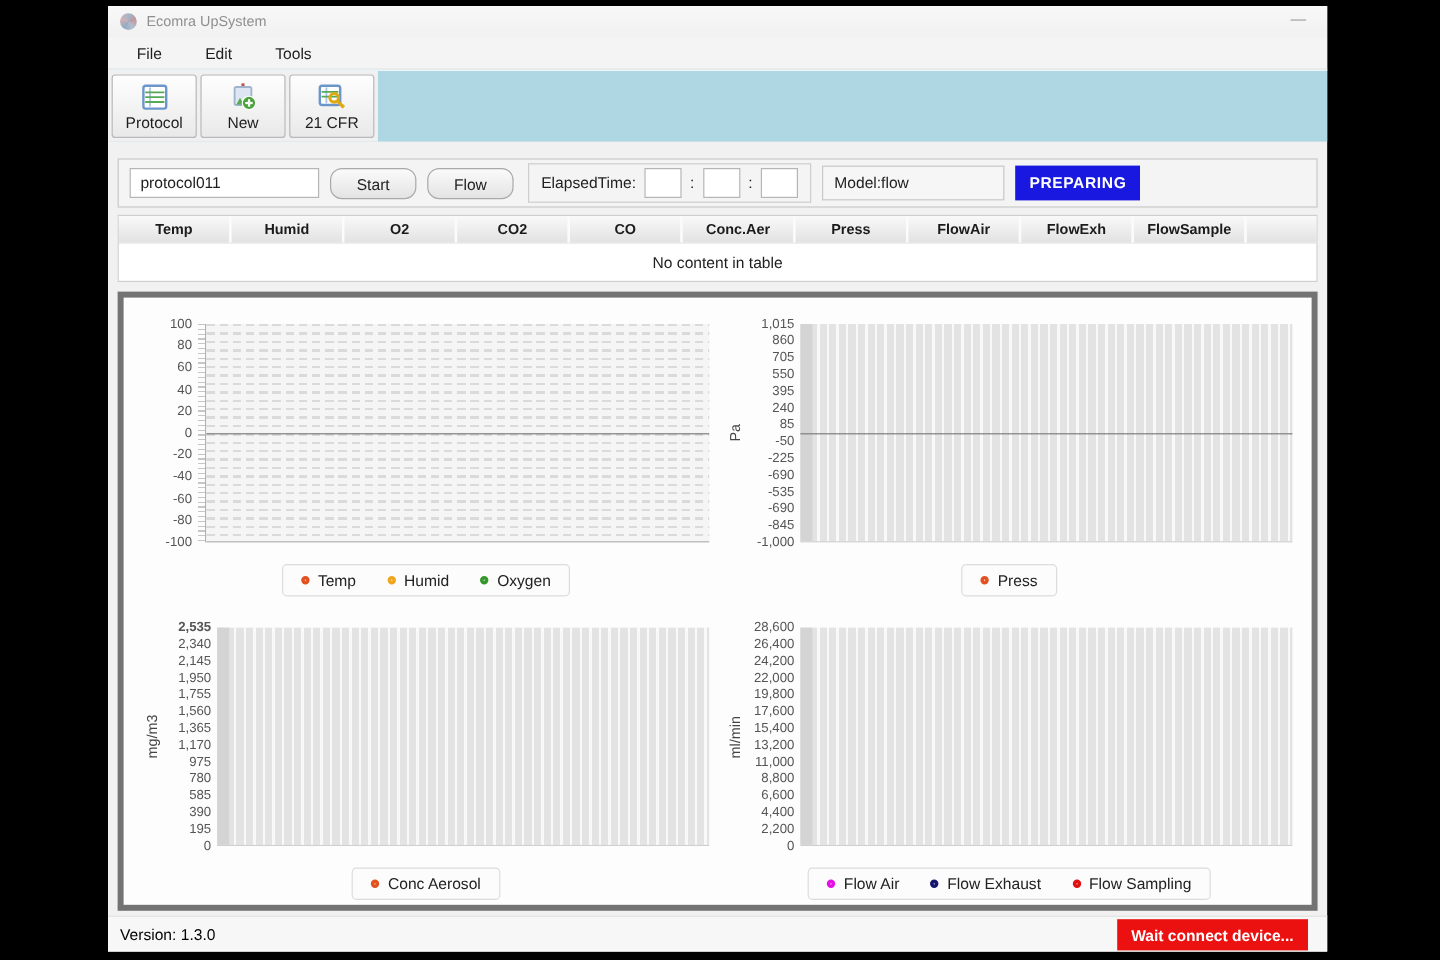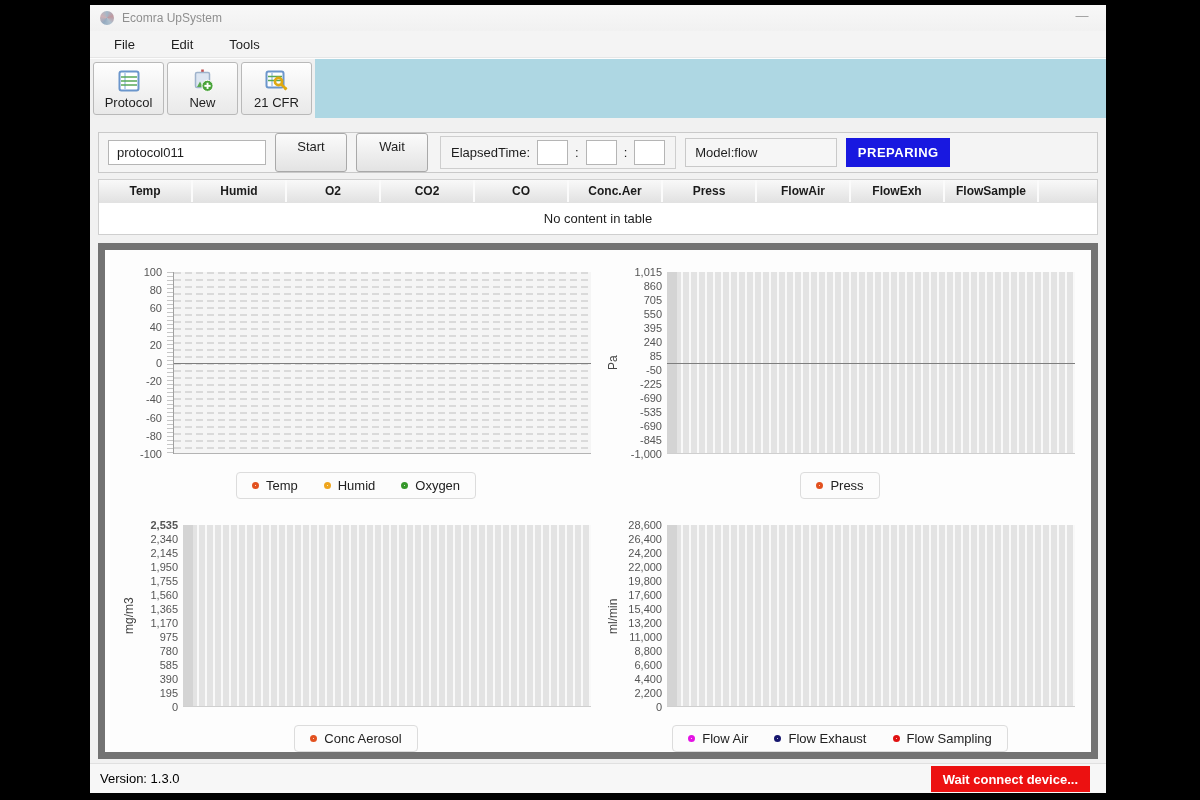--- a/index.html
+++ b/index.html
@@ -33,23 +33,23 @@
   .tool-btn svg { display: block; }
 
   .content { padding: 0 8px; }
 
   
   .control-panel { margin-top: 14px; border: 1px solid #c9c9c9; background: #f4f4f4;
                    height: 41px; display: flex; align-items: center; padding: 0 9px; }
   .text-input { height: 25px; border: 1px solid #b5b5b5; background: #fff; font-size: 13px;
                 padding: 0 8px; width: 158px; color: #1e1e1e;
                 font-family: "Liberation Sans", sans-serif; }
-  .push-btn { width: 72px; height: 39px; margin-left: 9px;
+  .push-btn { width: 72px; height: 26px; margin-left: 9px;
               background: linear-gradient(#fbfbfb, #e3e3e3); border: 1px solid #a9a9a9;
-              border-radius: 3px; font-size: 13px; color: #1e1e1e; text-align: center;
+              border-radius: 10px; font-size: 13px; color: #1e1e1e; text-align: center;
               line-height: 25px; }
   .elapsed-group { border: 1px solid #cecece; height: 33px; display: flex; align-items: center;
                    padding: 0 10px; gap: 7px; margin-left: 12px; font-size: 13px; color: #1e1e1e; }
   .time-box { width: 31px; height: 25px; border: 1px solid #b5b5b5; background: #fff;
               font-size: 13px; text-align: center; font-family: "Liberation Sans", sans-serif; }
   .colon { color: #1e1e1e; }
   .model-field { border: 1px solid #c9c9c9; height: 29px; width: 152px; display: flex;
                  align-items: center; padding: 0 9px; font-size: 13px; color: #1e1e1e;
                  margin-left: 9px; background: #f6f6f6; }
   .preparing-btn { margin-left: 9px; width: 104px; height: 29px; color: #fff; font-size: 13px;
@@ -60,21 +60,21 @@
   .data-table { margin-top: 6px; border: 1px solid #cfcfcf; background: #fff; }
   .table-header { display: flex; height: 23px; border-bottom: 1px solid #e2e2e2; }
   .th { flex: 0 0 94px; display: flex; align-items: center; justify-content: center;
         font-size: 12px; font-weight: 700; color: #1b1b1b;
         background: linear-gradient(#f9f9f9, #e2e2e2); border-right: 2px solid #fbfbfb; }
   .th-filler { flex: 1; background: linear-gradient(#f9f9f9, #e2e2e2); }
   .table-empty { height: 31px; display: flex; align-items: center; justify-content: center;
                  font-size: 13px; color: #1e1e1e; }
 
   
-  .charts-panel { margin-top: 8px; border: 7px solid #737373; background: #fdfdfd;
+  .charts-panel { margin-top: 8px; border: 5px solid #737373; background: #fdfdfd;
                   height: 516px; padding: 22px 16px 0; }
   .charts-grid { display: grid; grid-template-columns: 1fr 1fr; column-gap: 14px; row-gap: 26px; }
   .chart-cell { display: flex; flex-direction: column; }
   .chart-row { display: flex; align-items: stretch; height: 182px; }
   .ylab { writing-mode: vertical-rl; transform: rotate(180deg); font-size: 12px; color: #444;
           width: 16px; display: flex; align-items: center; justify-content: center; }
   .ticks { position: relative; width: 46px; }
   .tick { position: absolute; right: 5px; transform: translateY(-50%); font-size: 11px;
           color: #555; white-space: nowrap; }
   .ruler { width: 7px; border-right: 1px solid #a0a0a0;
@@ -162,21 +162,21 @@
         <span>21 CFR</span>
       </div>
     </div>
   </div>
 
   <div class="content">
 
     <div class="control-panel">
       <input class="text-input" type="text" value="protocol011" style="">
       <div class="push-btn">Start</div>
-      <div class="push-btn">Wait</div>
+      <div class="push-btn">Flow</div>
       <div class="elapsed-group">
         <span>ElapsedTime:</span>
         <input class="time-box" type="text" value="" style="">
         <span class="colon">:</span>
         <input class="time-box" type="text" value="" style="">
         <span class="colon">:</span>
         <input class="time-box" type="text" value="" style="">
       </div>
       <div class="model-field">Model:flow</div>
       <div class="preparing-btn" style="background: rgb(24, 24, 224);">PREPARING</div>

